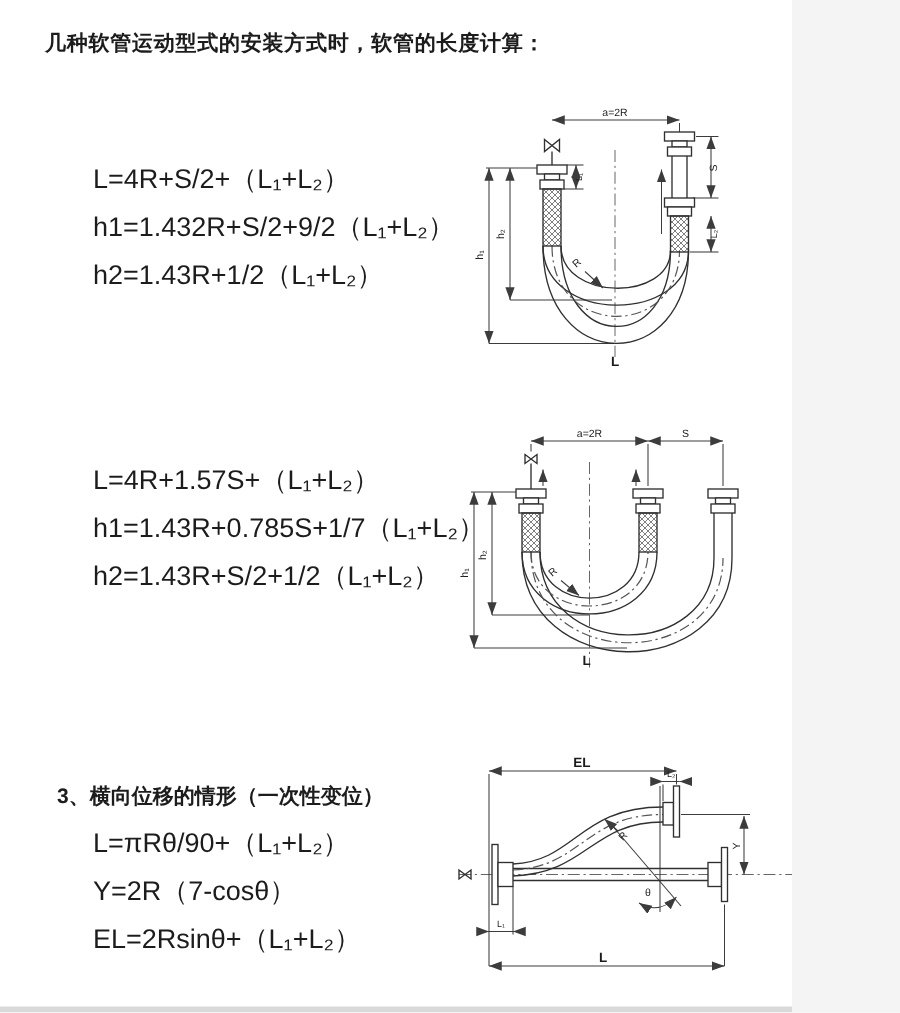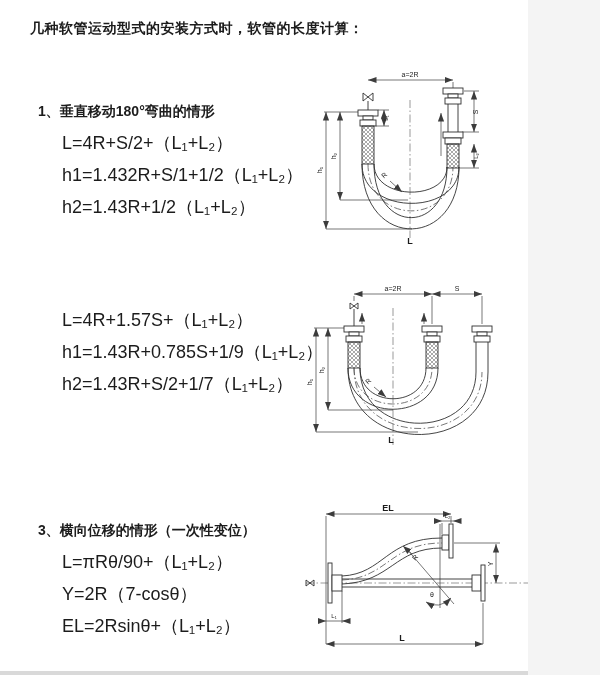--- a/index.html
+++ b/index.html
@@ -33,23 +33,22 @@
       <path d="M0,0 L4,4 M4,0 L0,4" stroke="#707070" stroke-width="0.6"></path>
     </pattern>
   </defs>
 </svg>
 
 <div class="page">
 
   <div class="doc-title">几种软管运动型式的安装方式时，软管的长度计算：</div>
 
   <div class="section" style="left:38px;top:103px">
-    <div class="heading">1、垂直移动180°弯曲的情形</div>
     <div class="formula">L=4R+S/2+（L₁+L₂）</div>
-    <div class="formula">h1=1.432R+S/1+1/2（L₁+L₂）</div>
+    <div class="formula">h1=1.432R+S/2+9/2（L₁+L₂）</div>
     <div class="formula">h2=1.43R+1/2（L₁+L₂）</div>
   </div>
 
   <svg class="diagram" style="left:310px;top:66px" width="282" height="194" viewBox="0 0 282 194">
 
     <g class="dl">
       <line x1="58" y1="14" x2="143" y2="14" marker-start="url(#arr)" marker-end="url(#arr)"></line>
       <line x1="143" y1="16" x2="143" y2="22"></line>
       <line x1="14" y1="46" x2="48" y2="46"></line>
       <line x1="16" y1="46" x2="16" y2="163" marker-start="url(#arr)" marker-end="url(#arr)"></line>
@@ -105,22 +104,22 @@
     <text class="lbl lbl-sm" x="78" y="52" text-anchor="middle" transform="rotate(-90 78 52)">L₁</text>
     <text class="lbl lbl-sm" x="168" y="90" text-anchor="middle" transform="rotate(-90 168 90)">L₂</text>
     <text class="lbl" x="12" y="104" text-anchor="middle" transform="rotate(-90 12 104)">h₁</text>
     <text class="lbl" x="26" y="90" text-anchor="middle" transform="rotate(-90 26 90)">h₂</text>
     <text class="lbl" x="76" y="111" text-anchor="middle" transform="rotate(-42 76 111)">R</text>
     <text class="lbl lbl-lg" x="100" y="178" text-anchor="middle">L</text>
   </svg>
 
   <div class="section" style="left:38px;top:304px">
     <div class="formula">L=4R+1.57S+（L₁+L₂）</div>
-    <div class="formula">h1=1.43R+0.785S+1/9（L₁+L₂）</div>
-    <div class="formula">h2=1.43R+S/2+1/7（L₁+L₂）</div>
+    <div class="formula">h1=1.43R+0.785S+1/7（L₁+L₂）</div>
+    <div class="formula">h2=1.43R+S/2+1/2（L₁+L₂）</div>
   </div>
 
   <svg class="diagram" style="left:302px;top:280px" width="292" height="182" viewBox="0 0 292 182">
     <g class="dl">
       <line x1="52" y1="14" x2="130" y2="14" marker-start="url(#arr)" marker-end="url(#arr)"></line>
       <line x1="130" y1="14" x2="180" y2="14" marker-start="url(#arr)" marker-end="url(#arr)"></line>
       <line x1="52" y1="16" x2="52" y2="21"></line>
       <line x1="130" y1="16" x2="130" y2="44"></line>
       <line x1="180" y1="16" x2="180" y2="44"></line>
       <line x1="12" y1="48" x2="42" y2="48"></line>

